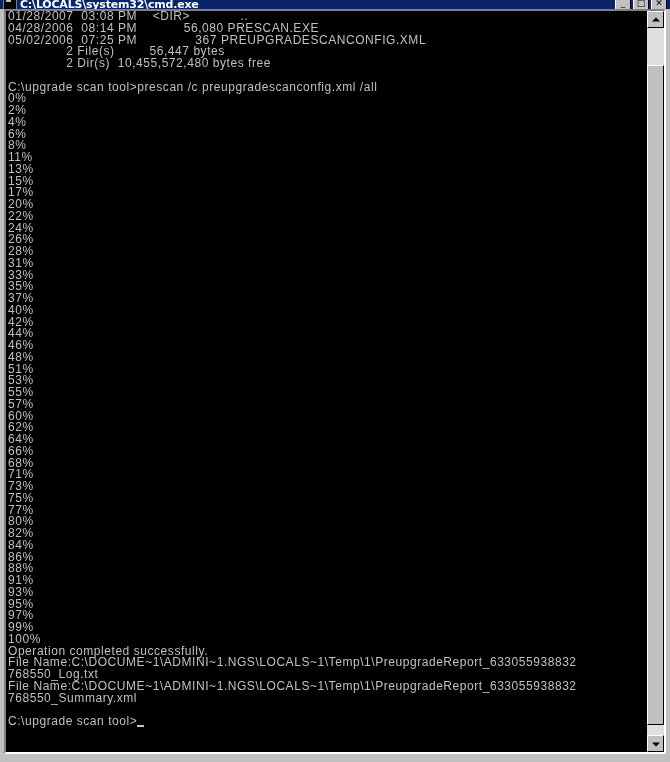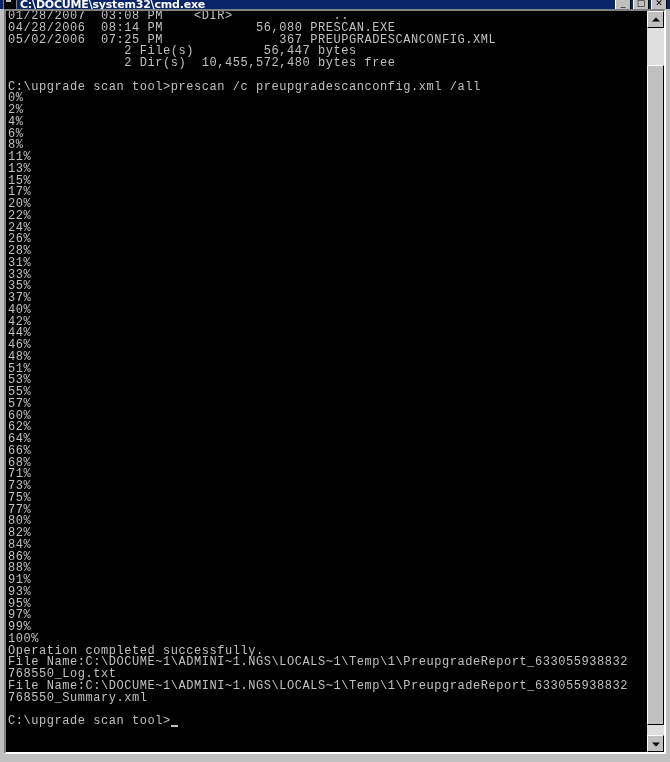--- a/index.html
+++ b/index.html
@@ -127,21 +127,21 @@
     flex: 1 1 auto;
     background: #000000;
     color: #c0c0c0;
     overflow: hidden;
     padding: 0 0 0 2px;
     position: relative;
   }
   .console pre {
     margin: 0;
     padding: 0;
-    font-family: Liberation Mono, monospace;
+    font-family: Liberation Sans, sans-serif;
     font-size: 12px;
     line-height: 11.75px;
     color: #c0c0c0;
     white-space: pre;
     letter-spacing: 0.55px;
   }
   .cursor {
     display: inline-block;
     width: 7px;
     height: 2px;
@@ -214,21 +214,21 @@
   }
 </style>
 </head>
 <body>
 
 <div class="window">
 
   <div class="titlebar">
     <div class="title-left">
       <div class="title-icon"></div>
-      <div class="title-text">C:\DOCUME\system32\cmd.exe</div>
+      <div class="title-text">C:\LOCALS\system32\cmd.exe</div>
     </div>
     <div class="title-buttons">
       <div class="tbtn">
           <span>_</span>
         </div>
       <div class="tbtn">
           <span>□</span>
         </div>
       <div class="tbtn">
           <span>✕</span>

